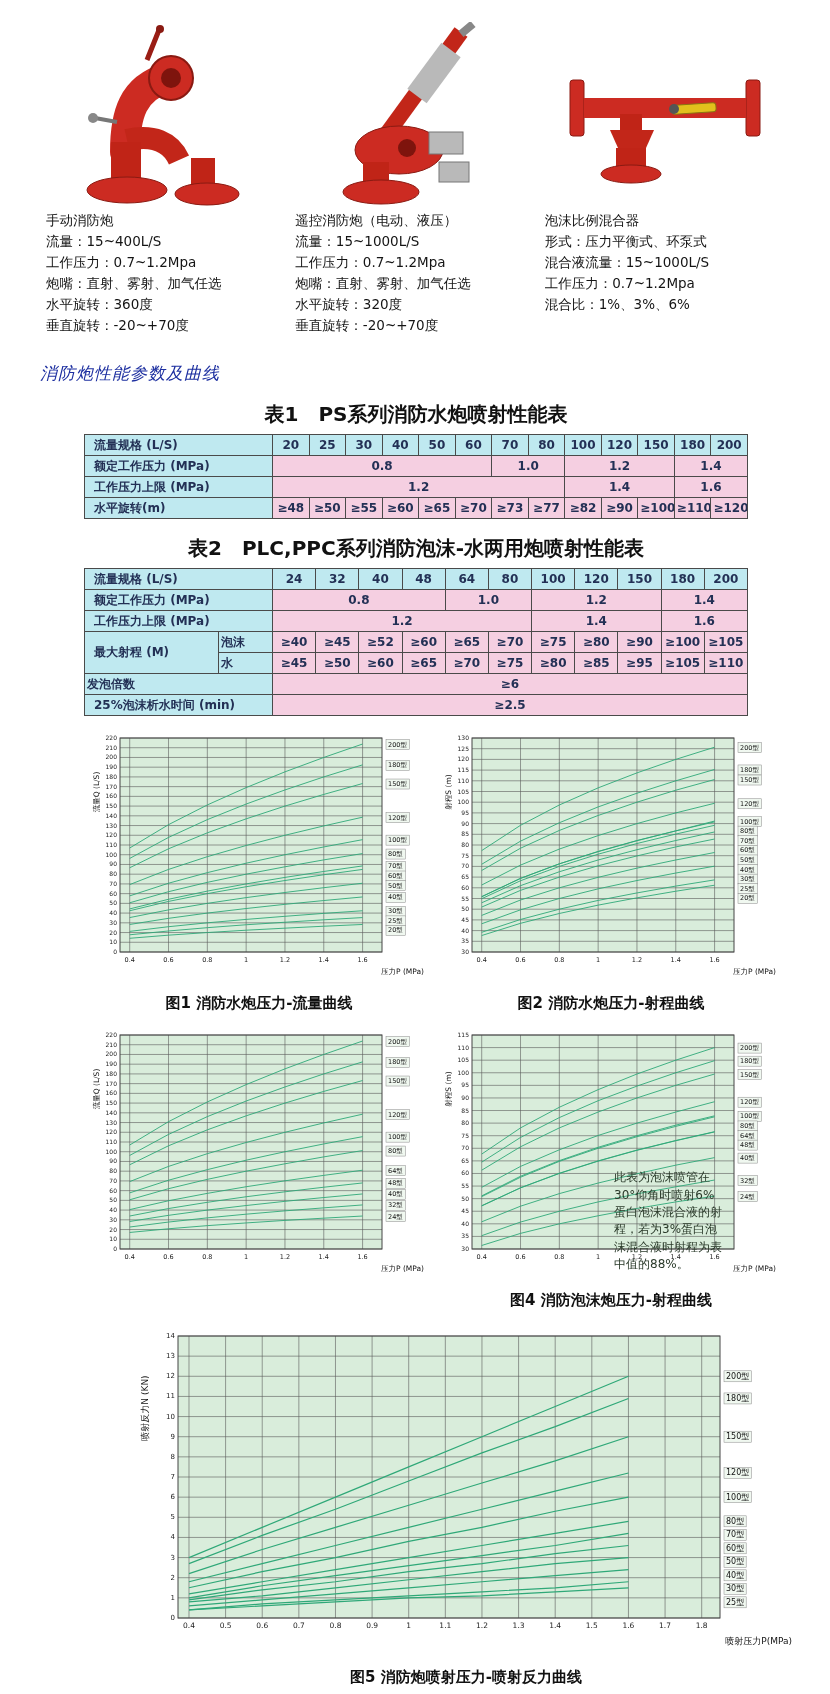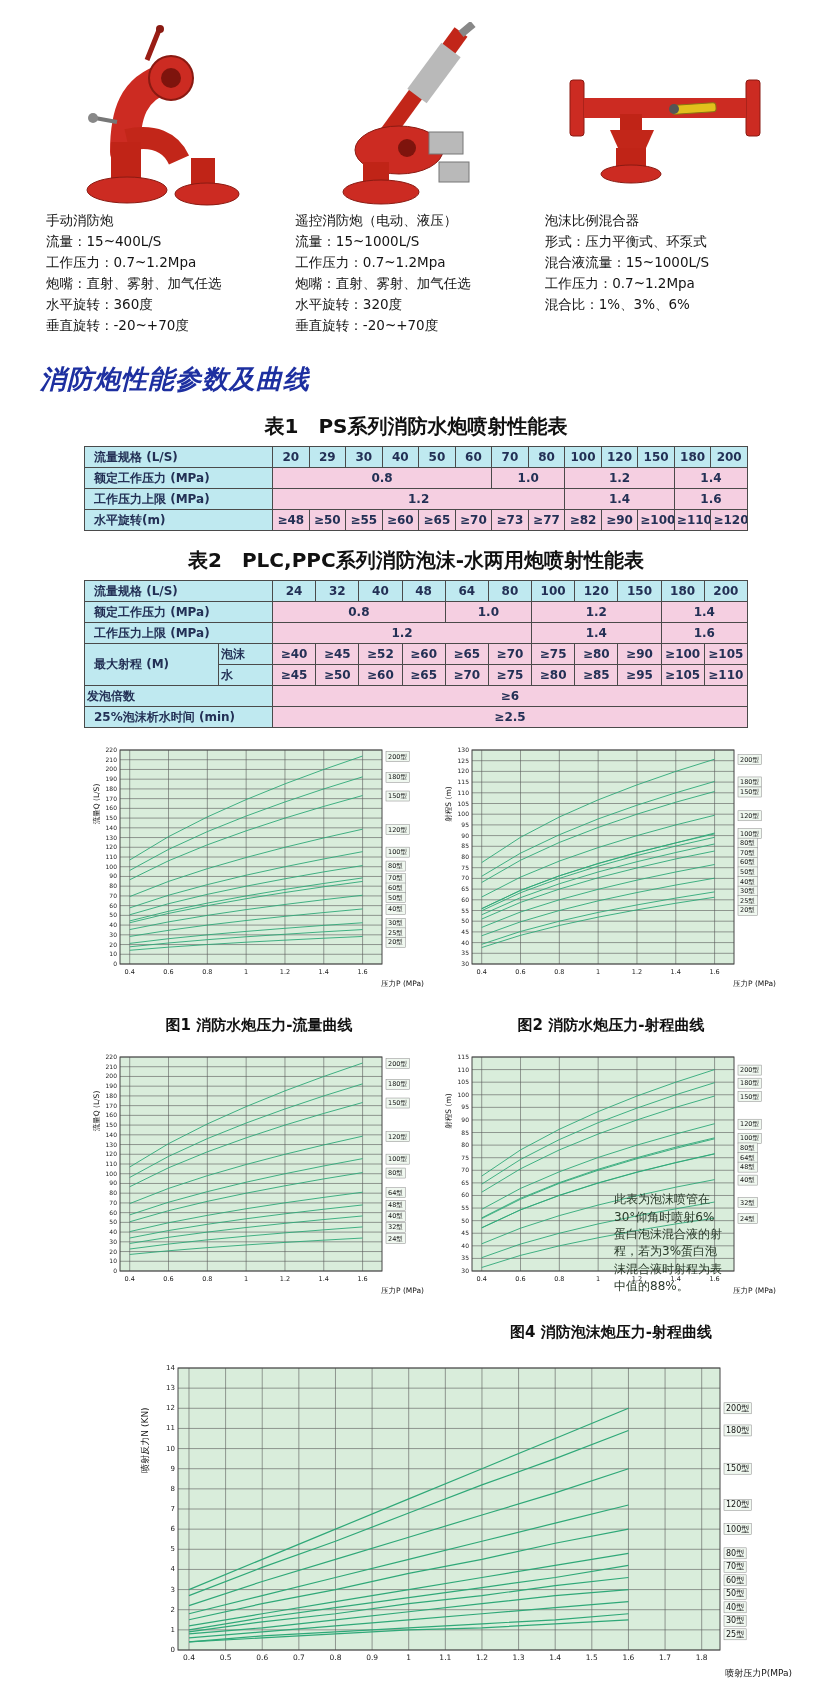--- a/index.html
+++ b/index.html
@@ -7,38 +7,38 @@
   body{width:830px;min-height:1694px;font-family:"DejaVu Sans",sans-serif;color:#1a1a1a}
   .page{padding:18px 36px 24px 38px}
 
   
   .products{display:flex;margin-left:8px;margin-bottom:26px}
   .product{width:246px;margin-right:8px}
   .product-img{height:192px;display:flex;align-items:flex-end;justify-content:center}
   .product-name,.spec-line{font-size:13.5px;line-height:1.56;color:#141414;white-space:nowrap}
 
   
-  .section-heading{color:var(--heading,#1d2fa0);font-style:italic;font-weight:bold;
-    font-size:26px;letter-spacing:1px;margin:18px 0 4px 2px}
+  .section-heading{color:var(--heading,#1d2fa0);font-style:italic;font-weight:normal;
+    font-size:17px;letter-spacing:1px;margin:18px 0 4px 2px}
 
   
   .tbl-caption{text-align:center;font-weight:bold;font-size:20px;color:#111;margin:16px 0 6px}
   table{border-collapse:collapse;width:664px;table-layout:fixed;margin:0 auto}
   td{border:1px solid #4a4a4a;font-size:12px;font-weight:bold;text-align:center;
      height:21px;color:#233055;padding:1px 2px;overflow:hidden}
   td.h{background:var(--cyan,#bfe9f0);text-align:left;padding-left:9px}
   td.hc{background:var(--cyan,#bfe9f0);text-align:left}
   td.hv{background:var(--cyan,#bfe9f0)}
   td.v{background:var(--pink,#f5cfe1)}
 
   
   .charts-row{display:flex;margin-left:52px;margin-top:14px}
   .chart-card{position:relative;width:338px;margin-right:14px}
   .chart-card.big{width:660px;margin-left:46px}
-  .chart-caption{text-align:center;font-weight:bold;font-size:15px;color:#111;margin-top:18px}
+  .chart-caption{text-align:center;font-weight:bold;font-size:15px;color:#111;margin-top:8px}
   .chart-note{position:absolute;right:54px;top:142px;width:112px;font-size:12px;
     line-height:1.45;color:#2a3a2a}
   svg text{font-family:"DejaVu Sans",sans-serif}
 </style>
 </head>
 <body>
 
 <div class="page">
 
   <div class="products">
@@ -132,21 +132,21 @@
         <col>
         <col>
         <col>
         <col>
         <col>
       </colgroup>
     <tbody>
         <tr>
           <td class="h">流量规格 (L/S)</td>
           <td class="hv">20</td>
-          <td class="hv">29</td>
+          <td class="hv">25</td>
           <td class="hv">30</td>
           <td class="hv">40</td>
           <td class="hv">50</td>
           <td class="hv">60</td>
           <td class="hv">70</td>
           <td class="hv">80</td>
           <td class="hv">100</td>
           <td class="hv">120</td>
           <td class="hv">150</td>
           <td class="hv">180</td>

